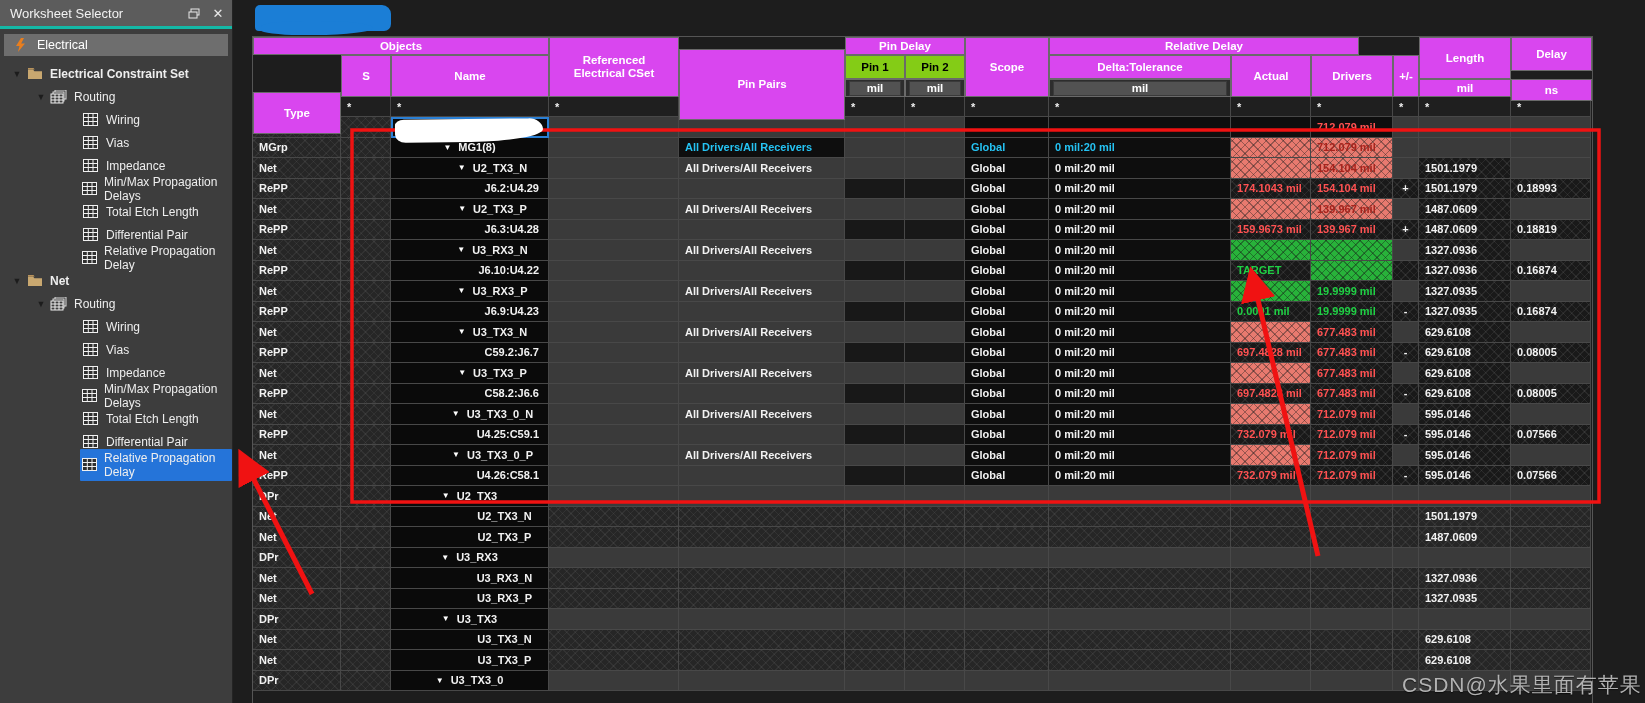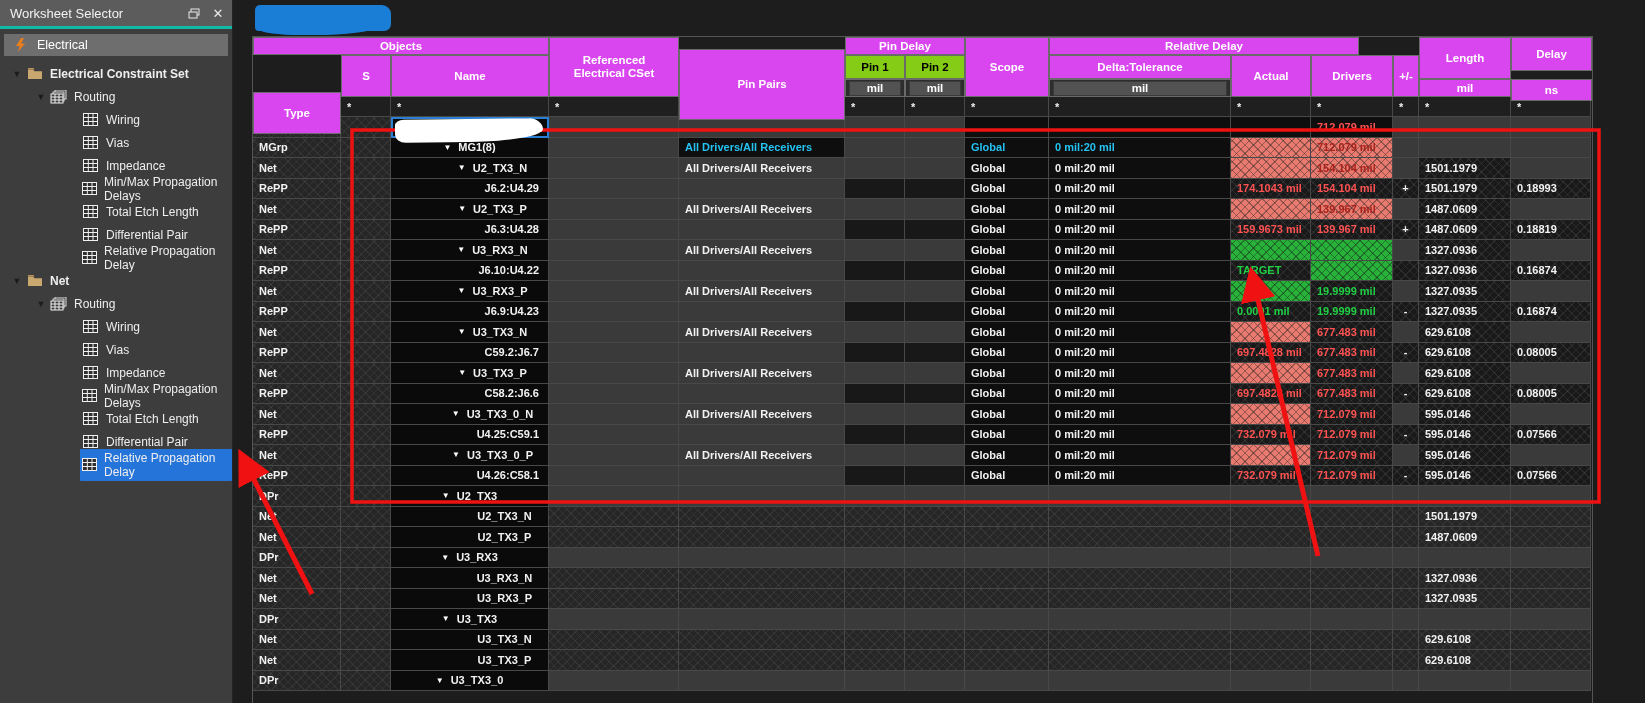--- a/index.html
+++ b/index.html
@@ -883,20 +883,21 @@
           <div class="cell c-actual gray"></div>
           <div class="cell c-margin gray"></div>
           <div class="cell c-sign gray"></div>
           <div class="cell c-len gray"></div>
           <div class="cell c-delay gray"></div>
         </div>
       </div>
   </div>
 
   <div id="blue-scribble"></div>
+  <div id="watermark">CSDN@水果里面有苹果</div>
   <svg id="anno-svg">
     <defs>
       <marker id="ah" markerWidth="7" markerHeight="7" refX="5.4" refY="3.5" orient="auto">
         <path d="M0,0 L7,3.5 L0,7 z" fill="#f01212"></path>
       </marker>
     </defs>
     <rect x="352" y="130" width="1247" height="372" fill="none" stroke="#f01212" stroke-width="3.5"></rect>
     <line x1="312" y1="594" x2="242" y2="456" stroke="#f01212" stroke-width="5" marker-end="url(#ah)"></line>
     <line x1="1318" y1="556" x2="1252" y2="274" stroke="#f01212" stroke-width="5" marker-end="url(#ah)"></line>
   </svg>

